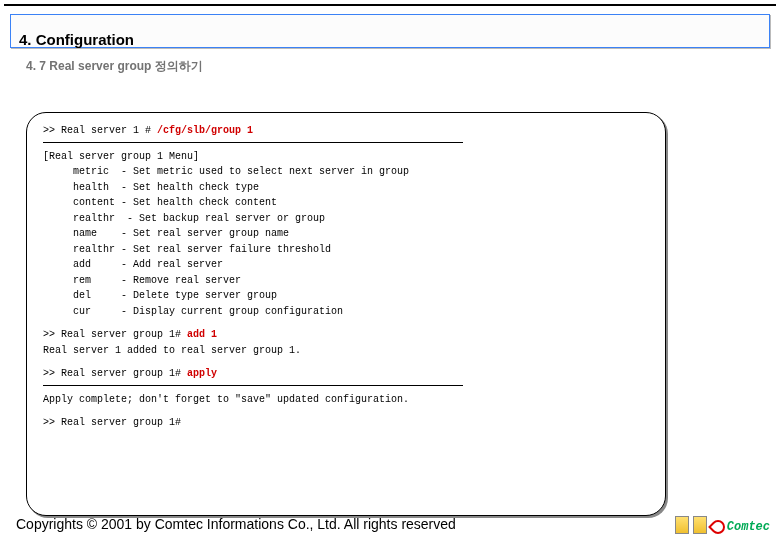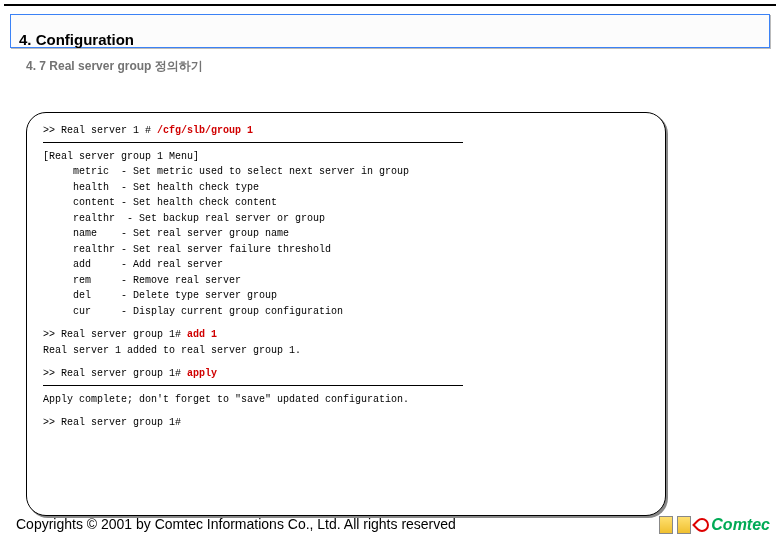--- a/index.html
+++ b/index.html
@@ -79,25 +79,26 @@
   .cert-badge {
     width: 14px; height: 18px;
     border: 1px solid #888;
     background: linear-gradient(#ffe070,#f0c030);
     font-size: 6px; text-align: center; line-height: 8px;
     color: #555;
   }
   .comtec-logo {
     font-style: italic;
     font-weight: bold;
-    font-size: 16px;
+    font-size: 12px;
     color: #0a5; 
     display: flex;
     align-items: center;
     gap: 2px;
+    font-family: Liberation Mono, monospace;
   }
   .comtec-logo .swirl {
     width: 14px; height: 14px;
     border: 2px solid #d00;
     border-radius: 50% 50% 50% 0;
     transform: rotate(45deg);
   }
   .gap { height: 8px; }
 </style>
 </head>

